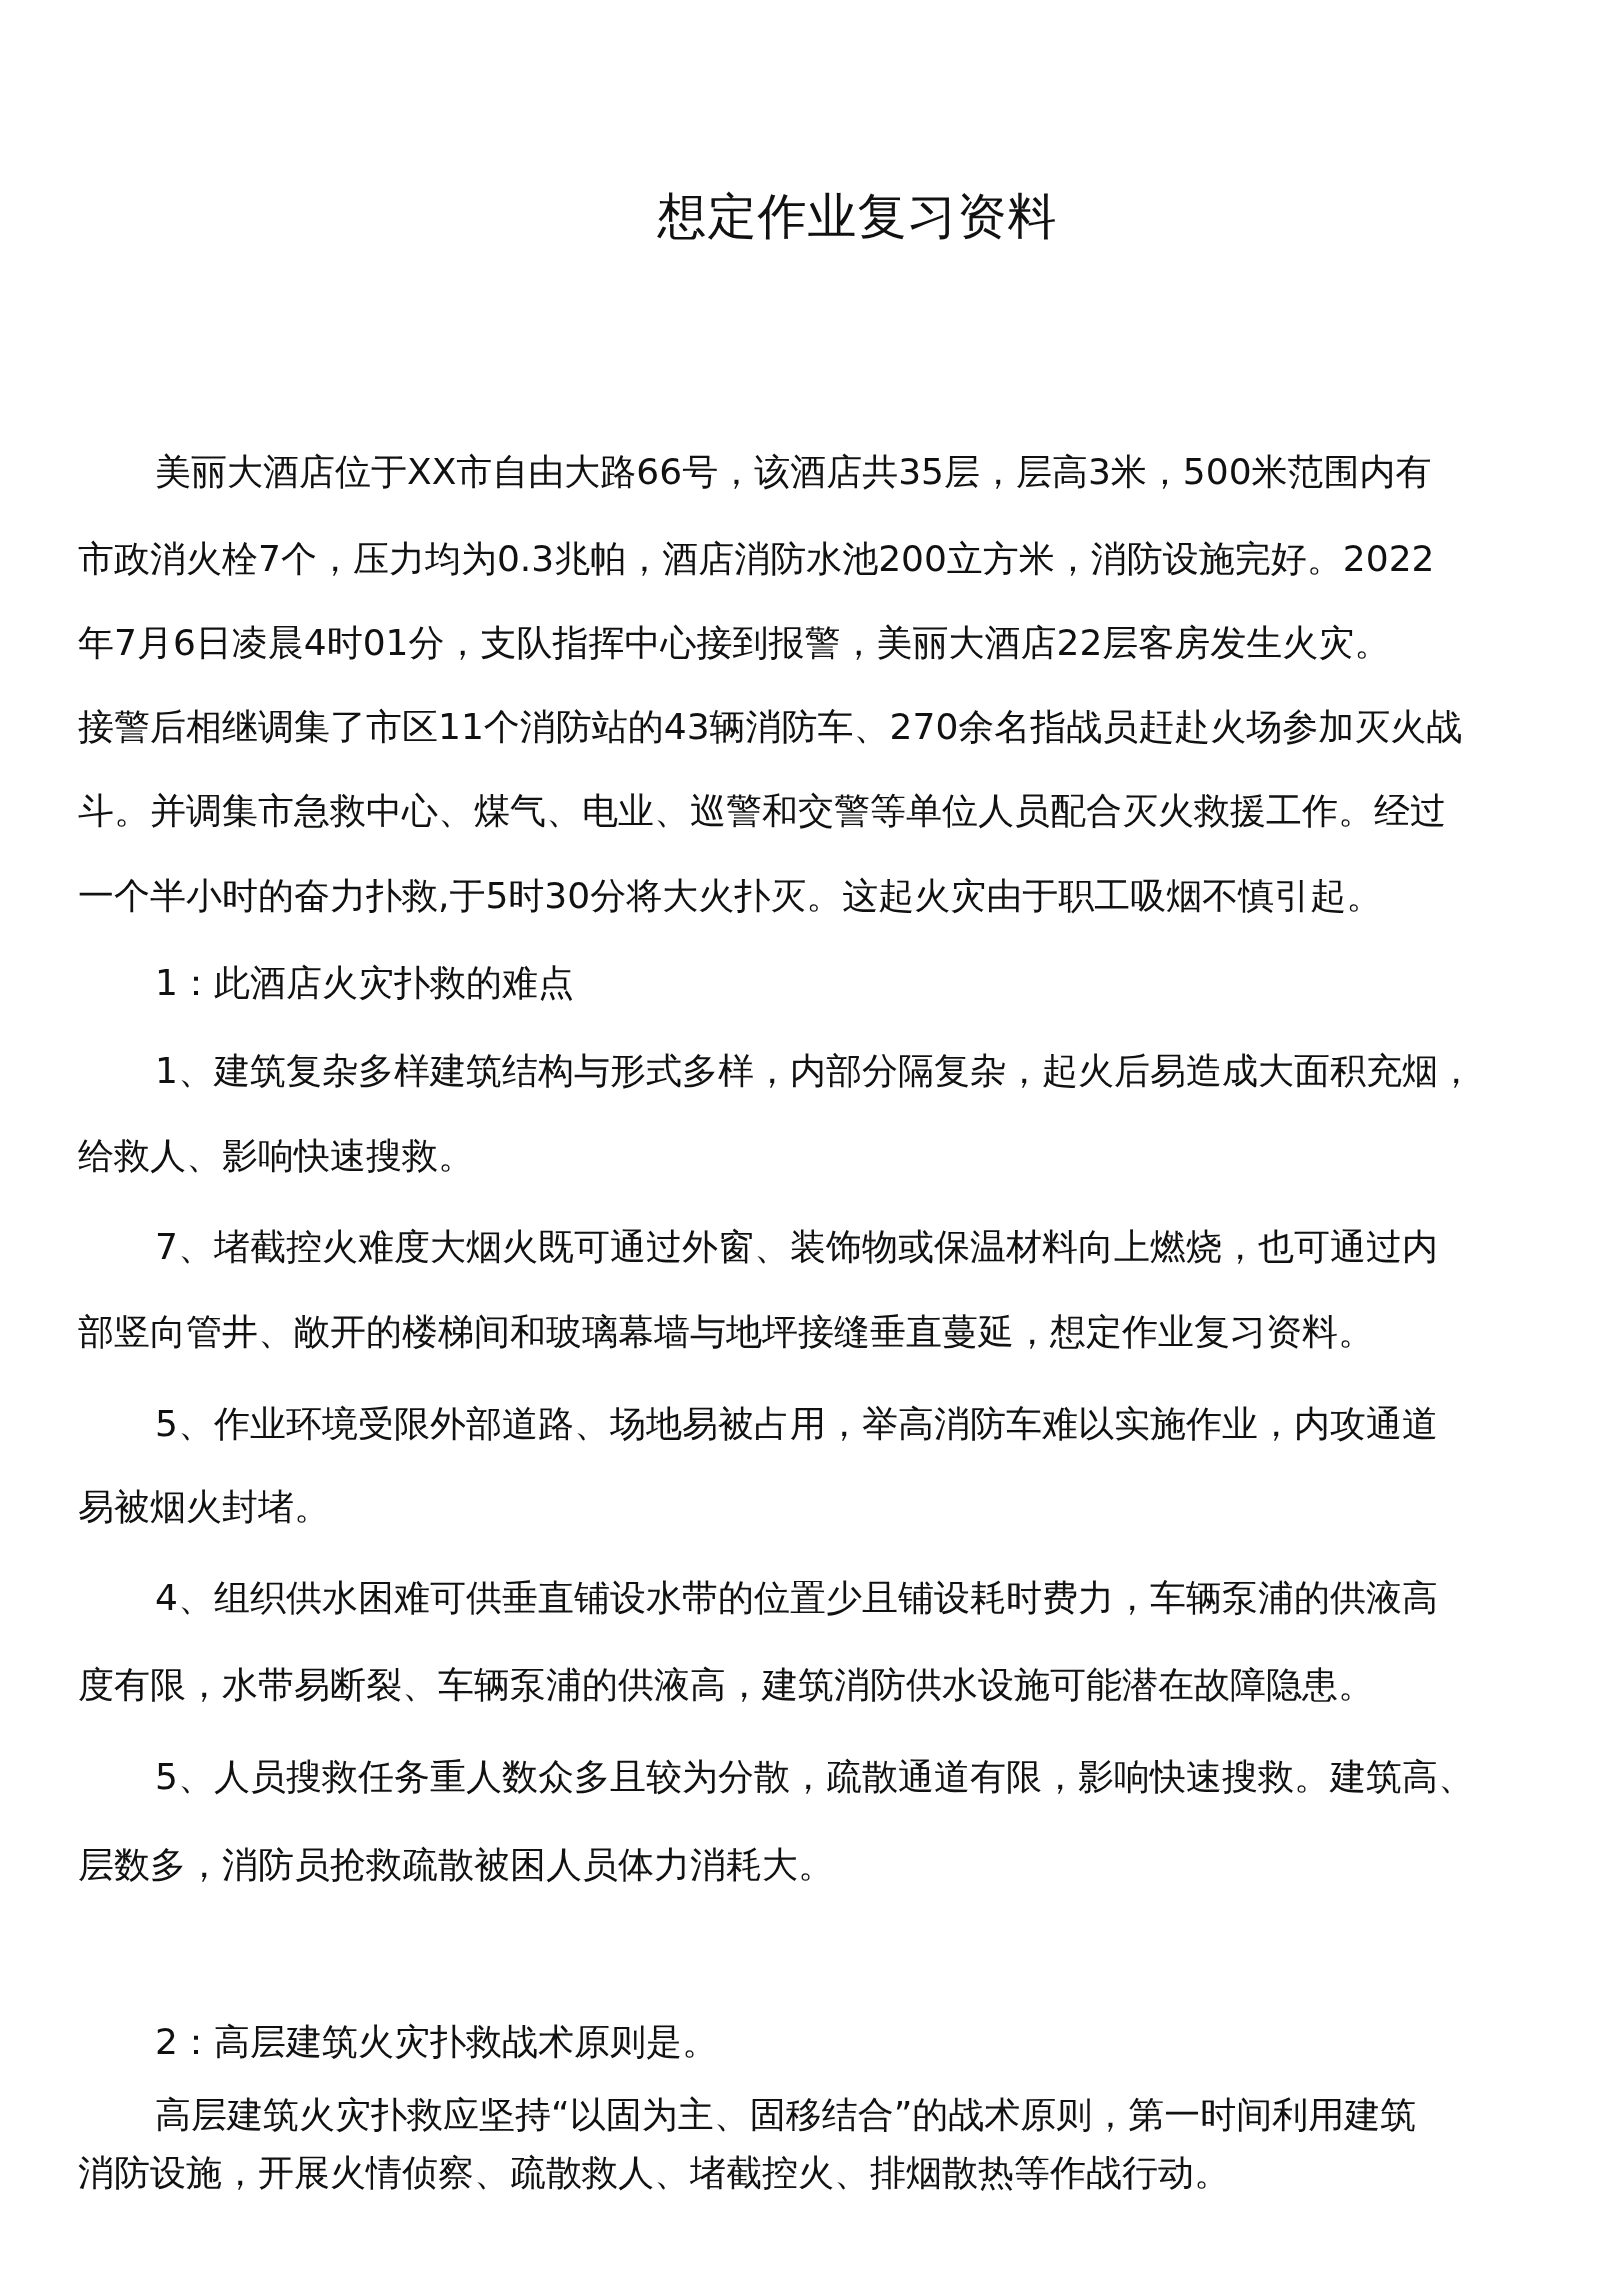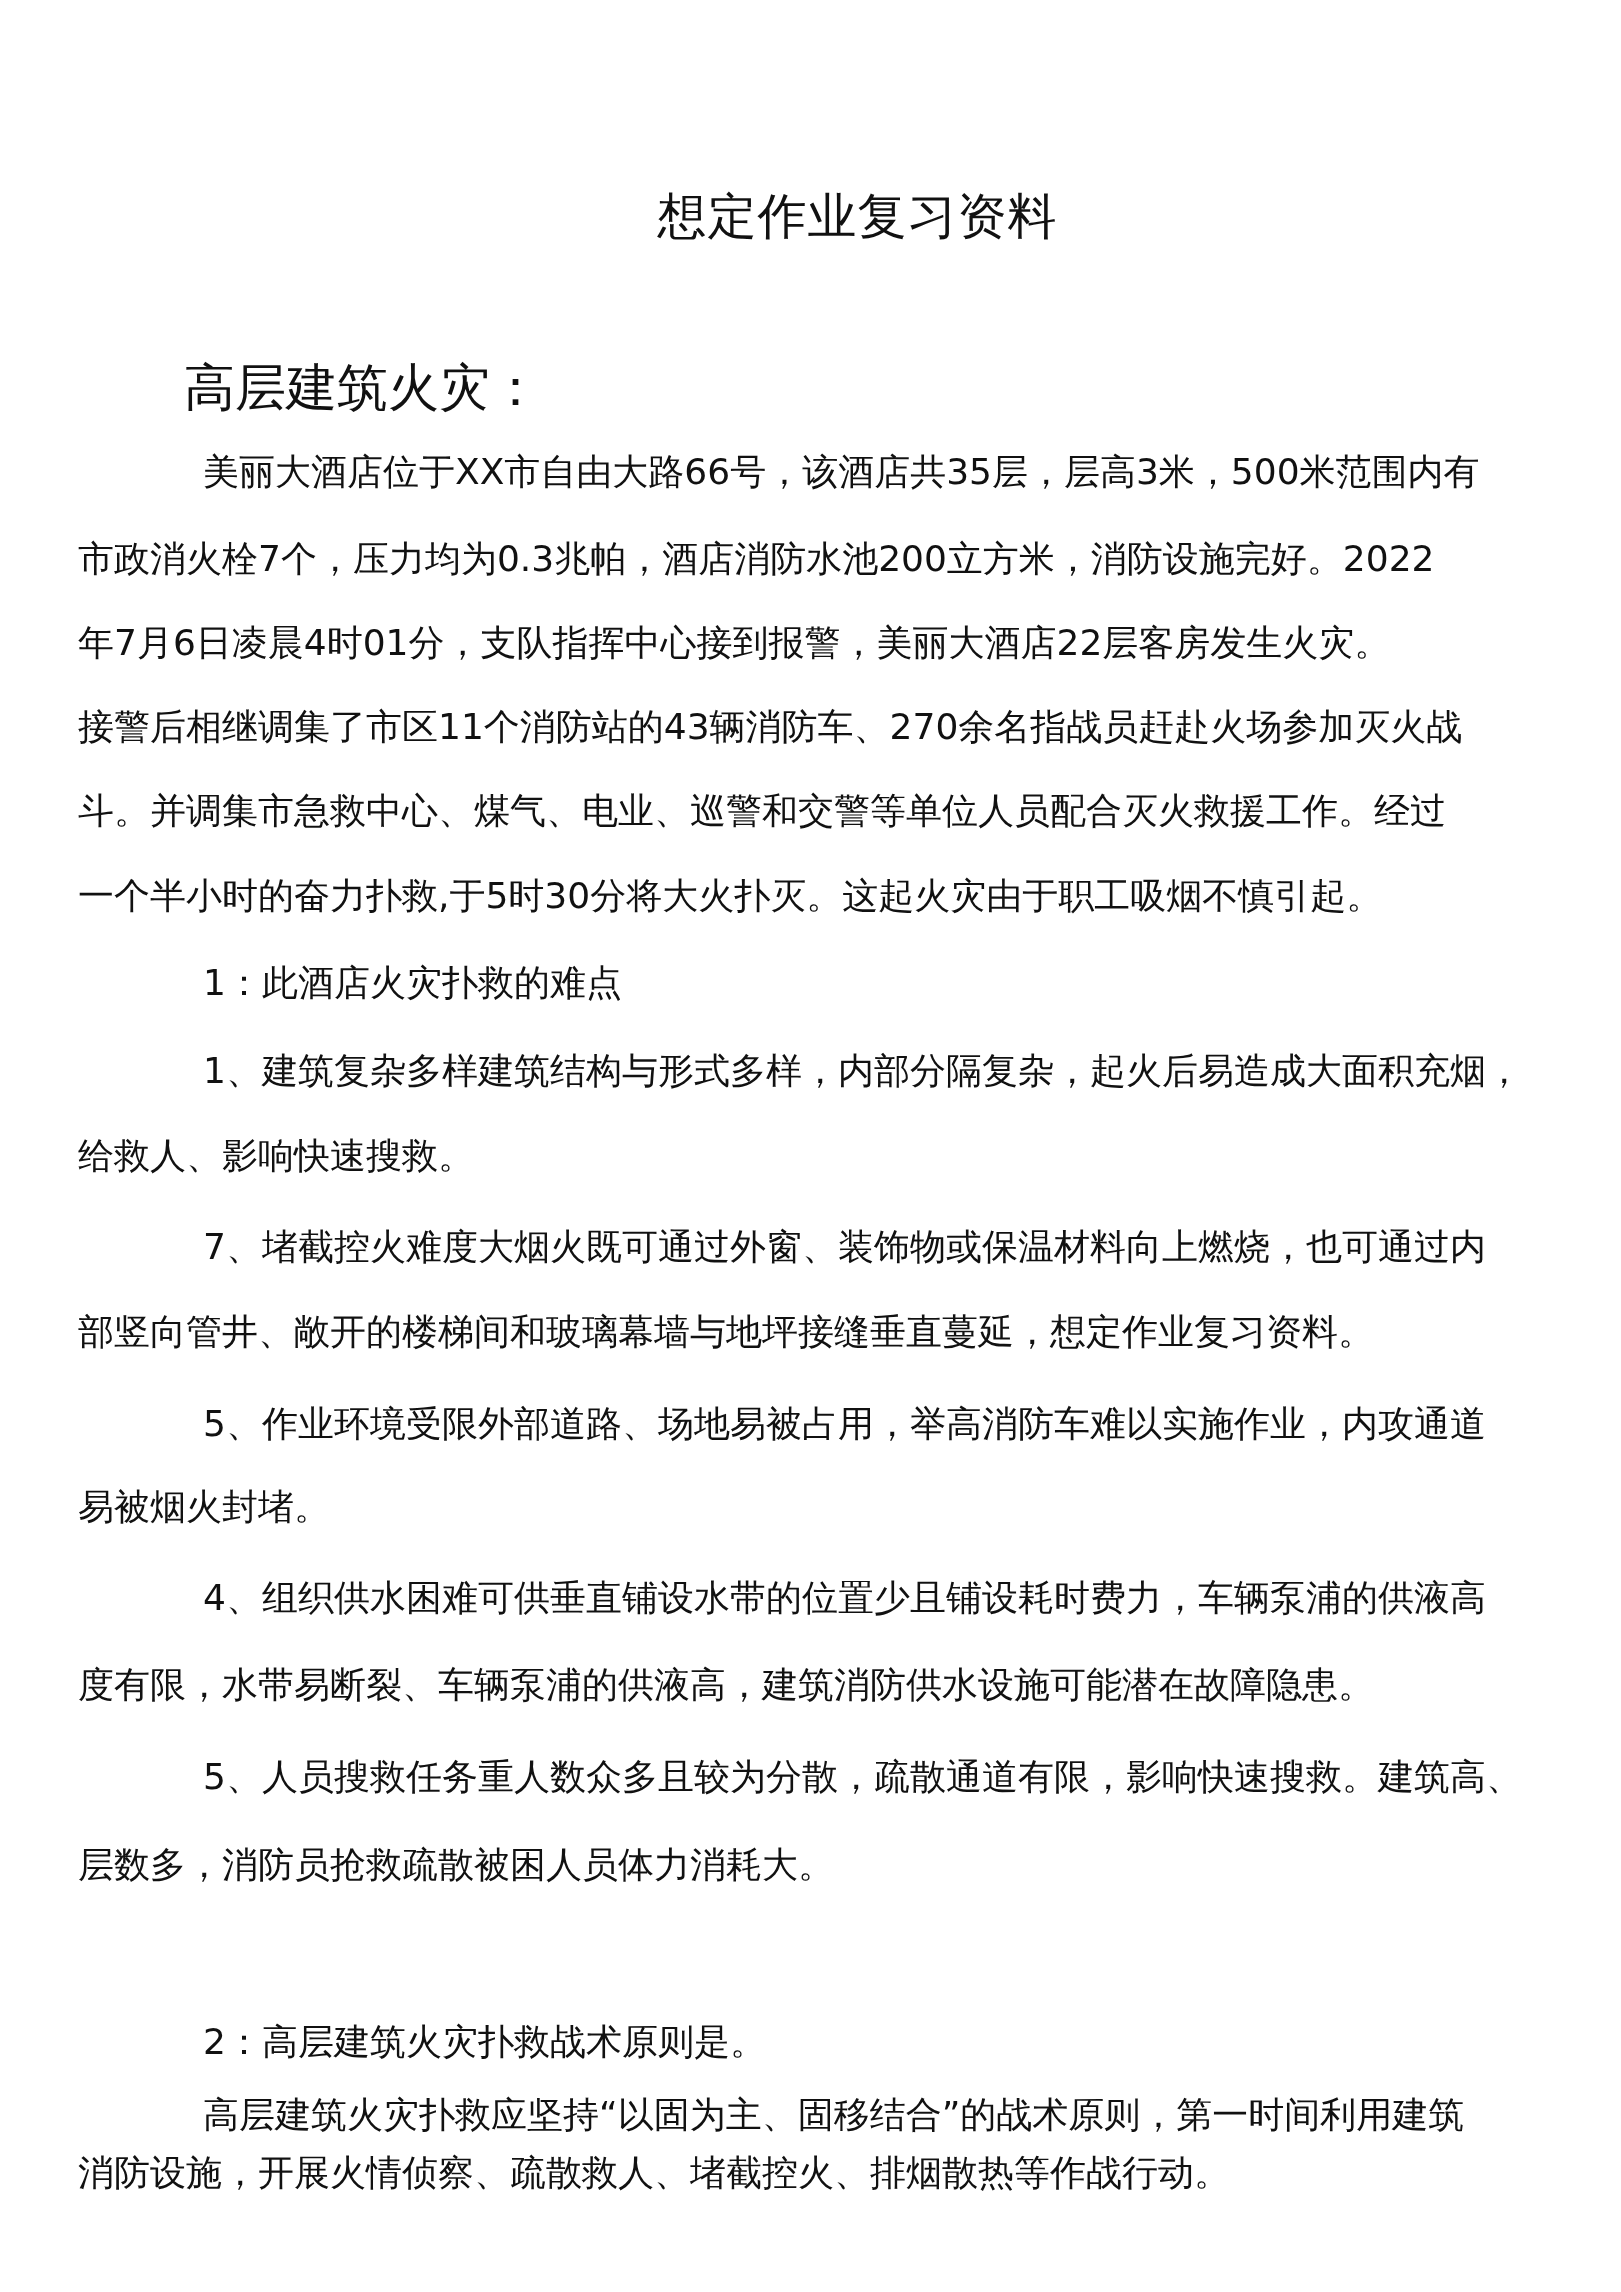--- a/index.html
+++ b/index.html
@@ -3,31 +3,30 @@
 <meta charset="utf-8">
 <style>
   html, body { margin: 0; padding: 0; background: #ffffff; }
   body { width: 1621px; height: 2293px; position: relative; overflow: hidden;
          font-family: "DejaVu Sans", "Liberation Sans", sans-serif; color: #111111; }
   .page { position: absolute; left: 0; top: 0; width: 1621px; height: 2293px; background: #ffffff; }
   .title { position: absolute; left: 0; width: 1597px; top: 184px; text-align: center;
            font-size: 49px; line-height: 65px; letter-spacing: 1px; padding-left: 118px; box-sizing: border-box; }
   .section-heading { position: absolute; left: 184px; top: 353px; font-size: 51px; line-height: 69px; }
   .line { position: absolute; left: 78px; width: 1470px; font-size: 36px; line-height: 47px; white-space: nowrap; }
-  .line.indent { left: 155px; width: 1392px; margin-left: 48px; }
+  .line.indent { left: 155px; width: 1392px; }
   .sub { font-size: 36px; }
 </style>
 </head>
 <body>
 
 <div class="page">
 
   <div class="title">想定作业复习资料</div>
 
-  <div class="section-heading">高层建筑火灾：</div>
 
   <div>
     <div class="line indent" style="top:448px">美丽大酒店位于XX市自由大路66号，该酒店共35层，层高3米，500米范围内有</div>
     <div class="line" style="top:535px">市政消火栓7个，压力均为0.3兆帕，酒店消防水池200立方米，消防设施完好。2022</div>
     <div class="line" style="top:619px">年7月6日凌晨4时01分，支队指挥中心接到报警，美丽大酒店22层客房发生火灾。</div>
     <div class="line" style="top:703px">接警后相继调集了市区11个消防站的43辆消防车、270余名指战员赶赴火场参加灭火战</div>
     <div class="line" style="top:787px">斗。并调集市急救中心、煤气、电业、巡警和交警等单位人员配合灭火救援工作。经过</div>
     <div class="line" style="top:872px">一个半小时的奋力扑救,于5时30分将大火扑灭。这起火灾由于职工吸烟不慎引起。</div>
   </div>
 

